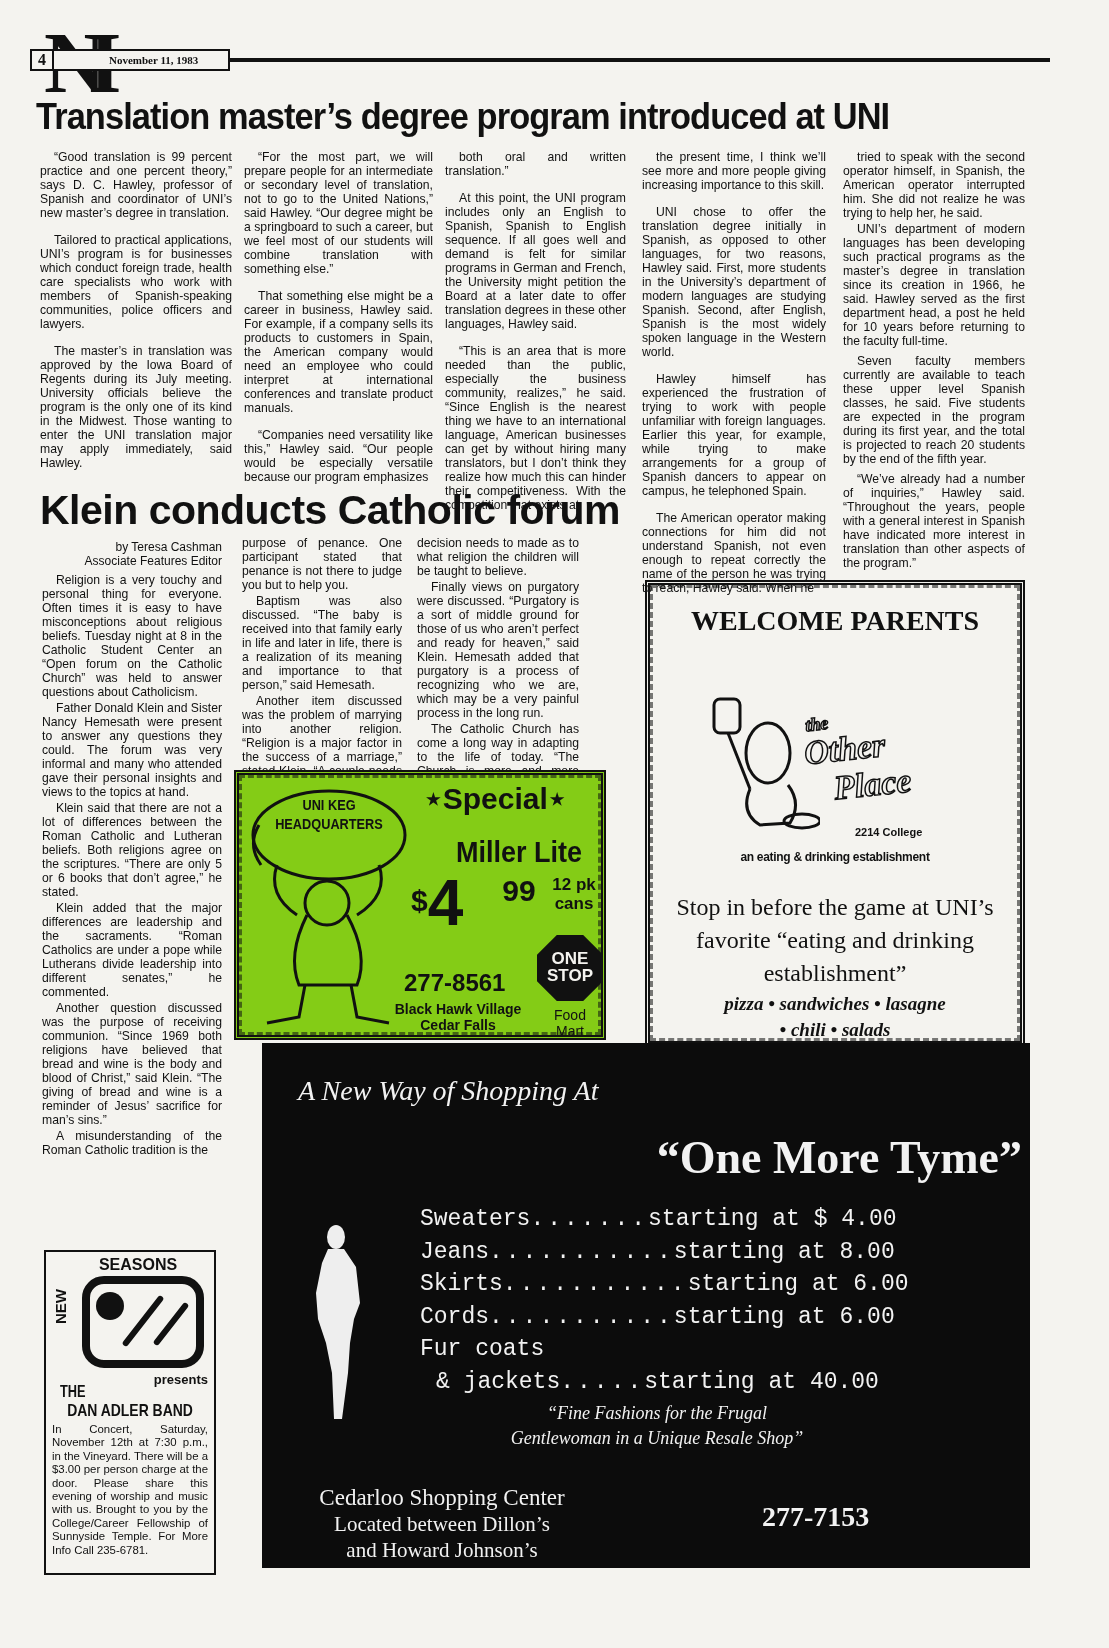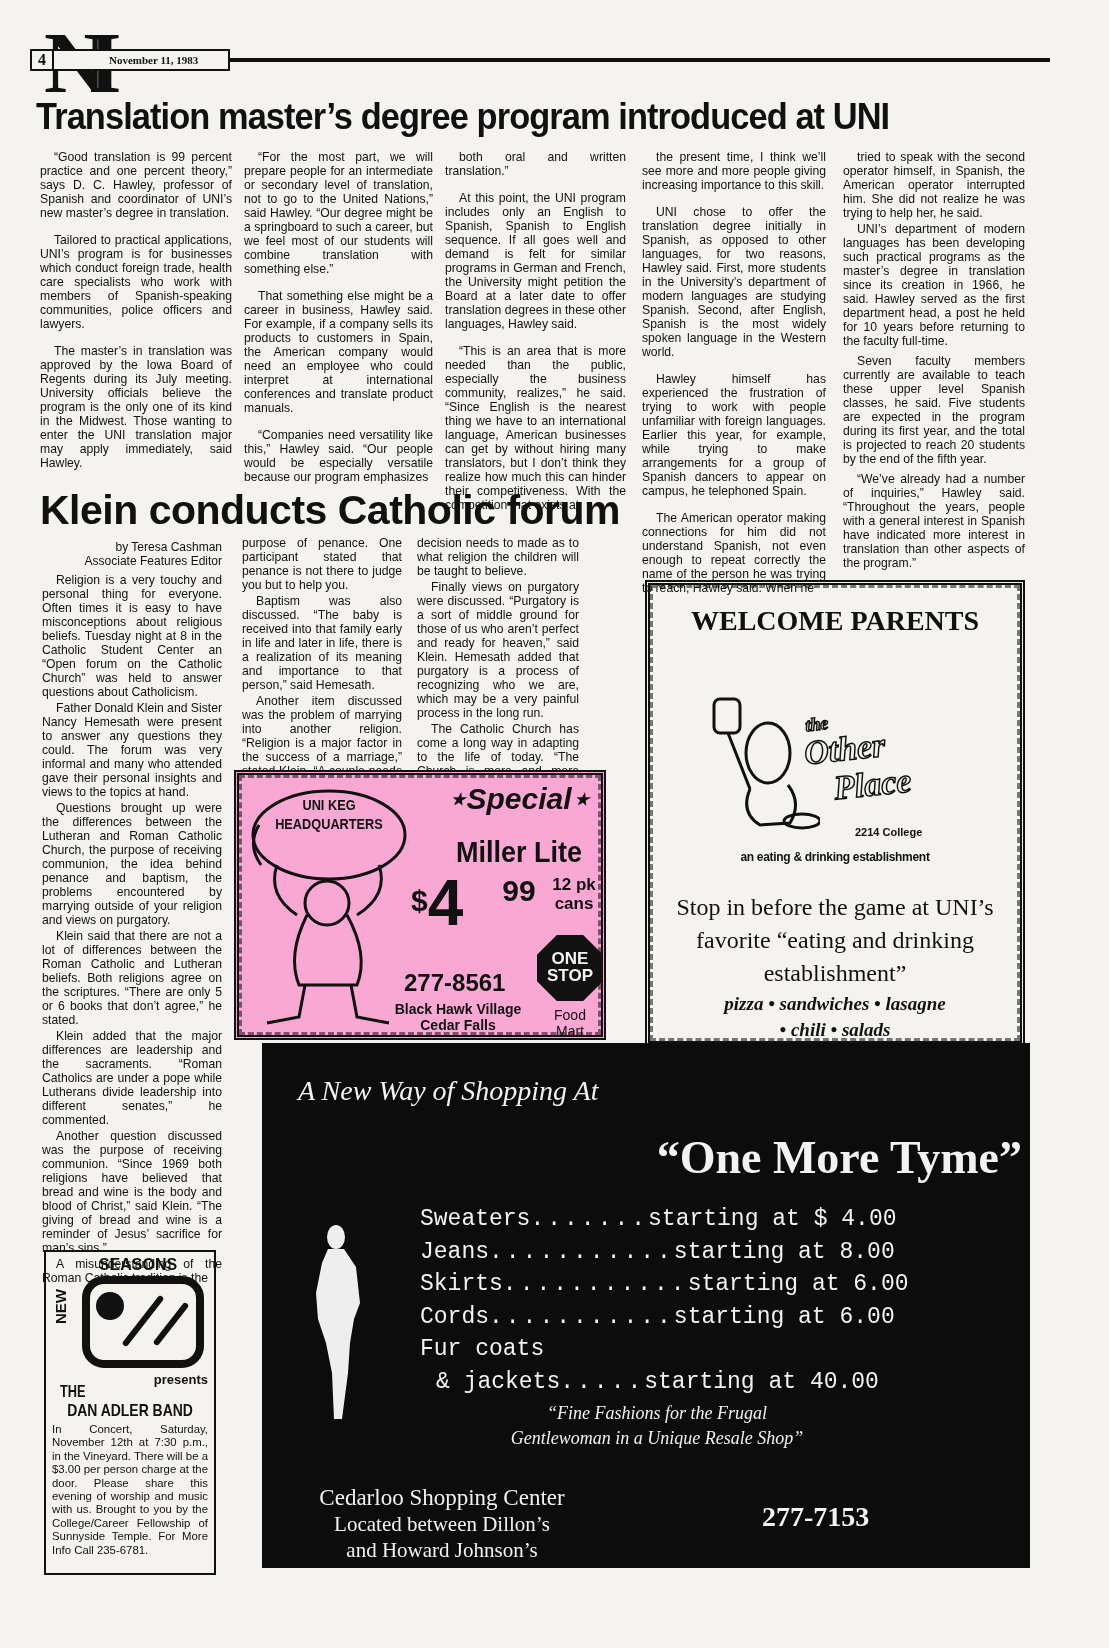--- a/index.html
+++ b/index.html
@@ -28,24 +28,24 @@
   .seasons-new { position: absolute; left: 6px; top: 35px; font-weight: bold; font-size: 15px; transform: rotate(-90deg); transform-origin: left top; top: 72px; }
   .seasons-logo { margin: 2px 0 0 30px; width: 122px; height: 92px; border: 8px solid #111; border-radius: 22px; position: relative; }
   .seasons-sun { position: absolute; left: 6px; top: 8px; width: 28px; height: 28px; border-radius: 50%; background: #111; }
   .seasons-wheat { position: absolute; width: 6px; height: 62px; background: #111; border-radius: 3px; transform: rotate(38deg); }
   .seasons-presents { font-weight: bold; font-size: 13px; text-align: right; margin-top: 4px; }
   .seasons-the { font-family: "Liberation Sans", sans-serif; font-weight: bold; font-size: 16px; margin-top: -4px; margin-left: 8px; transform: scaleX(0.8); transform-origin: left; }
   .seasons-band { font-weight: bold; font-size: 17px; text-align: center; transform: scaleX(0.82); white-space: nowrap; margin-bottom: 2px; }
   .seasons-body { font-size: 11.4px; line-height: 13.4px; text-align: justify; }
 
   
-  .ad-keg { position: absolute; left: 234px; top: 770px; width: 372px; height: 270px; border: 5px solid #111; border-style: double; background: #f9a8d4; }
+  .ad-keg { position: absolute; left: 234px; top: 770px; width: 372px; height: 270px; border: 5px solid #111; border-style: double; background: #84cc16; }
   .ad-keg::before { content: ""; position: absolute; inset: 0; border: 3px dashed #111; opacity: .55; }
   .keg-art { position: absolute; left: 8px; top: 10px; width: 160px; height: 245px; }
-  .keg-special { position: absolute; left: 185px; top: 6px; width: 190px; text-align: center; font-weight: bold; font-style: italic; font-size: 30px; }
+  .keg-special { position: absolute; left: 185px; top: 6px; width: 190px; text-align: left; font-weight: bold; font-size: 30px; }
   .keg-miller { position: absolute; left: 185px; top: 60px; width: 190px; text-align: center; font-weight: bold; font-size: 30px; transform: scaleX(0.9); }
   .keg-price { position: absolute; left: 172px; top: 95px; font-weight: bold; display: flex; align-items: flex-start; }
   .keg-price .dollar { font-size: 30px; margin-top: 14px; }
   .keg-price .big { font-size: 64px; line-height: 66px; }
   .keg-price .cents { font-size: 30px; margin-top: 4px; margin-left: 39px; }
   .keg-pack { position: absolute; left: 300px; top: 100px; width: 70px; text-align: center; font-weight: bold; font-size: 17px; line-height: 19px; }
   .keg-phone { position: absolute; left: 165px; top: 194px; font-weight: bold; font-size: 24px; }
   .keg-addr { position: absolute; left: 144px; top: 226px; width: 150px; text-align: center; font-weight: bold; font-size: 14px; line-height: 16px; }
   .keg-stop { position: absolute; left: 298px; top: 160px; width: 66px; height: 66px; background: #111; clip-path: polygon(30% 0,70% 0,100% 30%,100% 70%,70% 100%,30% 100%,0 70%,0 30%); color: #f4f3ef; font-size: 17px; line-height: 17px; text-align: center; padding-top: 15px; font-weight: bold; }
   .keg-mart { position: absolute; left: 300px; top: 232px; width: 62px; text-align: center; font-size: 14px; line-height: 16px; }
@@ -117,21 +117,20 @@
   <p class="tight">“We’ve already had a number of inquiries,” Hawley said. “Throughout the years, people with a general interest in Spanish have indicated more interest in translation than other aspects of the program.”</p>
 </div>
 
 <h1 class="headline2">Klein conducts Catholic forum</h1>
 
 <div class="col" style="left:42px; top:540px; width:180px;">
   <div class="byline">by Teresa Cashman</div>
   <div class="byline" style="margin-top:-5px">Associate Features Editor</div>
   <p class="tight">Religion is a very touchy and personal thing for everyone. Often times it is easy to have misconceptions about religious beliefs. Tuesday night at 8 in the Catholic Student Center an “Open forum on the Catholic Church” was held to answer questions about Catholicism.</p>
   <p class="tight">Father Donald Klein and Sister Nancy Hemesath were present to answer any questions they could. The forum was very informal and many who attended gave their personal insights and views to the topics at hand.</p>
-  <p class="tight">Questions brought up were the differences between the Lutheran and Roman Catholic Church, the purpose of receiving communion, the idea behind penance and baptism, the problems encountered by marrying outside of your religion and views on purgatory.</p>
   <p class="tight">Klein said that there are not a lot of differences between the Roman Catholic and Lutheran beliefs. Both religions agree on the scriptures. “There are only 5 or 6 books that don’t agree,” he stated.</p>
   <p class="tight">Klein added that the major differences are leadership and the sacraments. “Roman Catholics are under a pope while Lutherans divide leadership into different senates,” he commented.</p>
   <p class="tight">Another question discussed was the purpose of receiving communion. “Since 1969 both religions have believed that bread and wine is the body and blood of Christ,” said Klein. “The giving of bread and wine is a reminder of Jesus’ sacrifice for man’s sins.”</p>
   <p class="tight">A misunderstanding of the Roman Catholic tradition is the</p>
 </div>
 <div class="col" style="left:242px; top:536px; width:160px;">
   <p class="tight" style="text-indent:0">purpose of penance. One participant stated that penance is not there to judge you but to help you.</p>
   <p class="tight">Baptism was also discussed. “The baby is received into that family early in life and later in life, there is a realization of its meaning and importance to that person,” said Hemesath.</p>
   <p class="tight">Another item discussed was the problem of marrying into another religion. “Religion is a major factor in the success of a marriage,” stated Klein. “A couple needs some kind of unity of religion.” Children are also important to consider. According to Klein a</p>
 </div>

